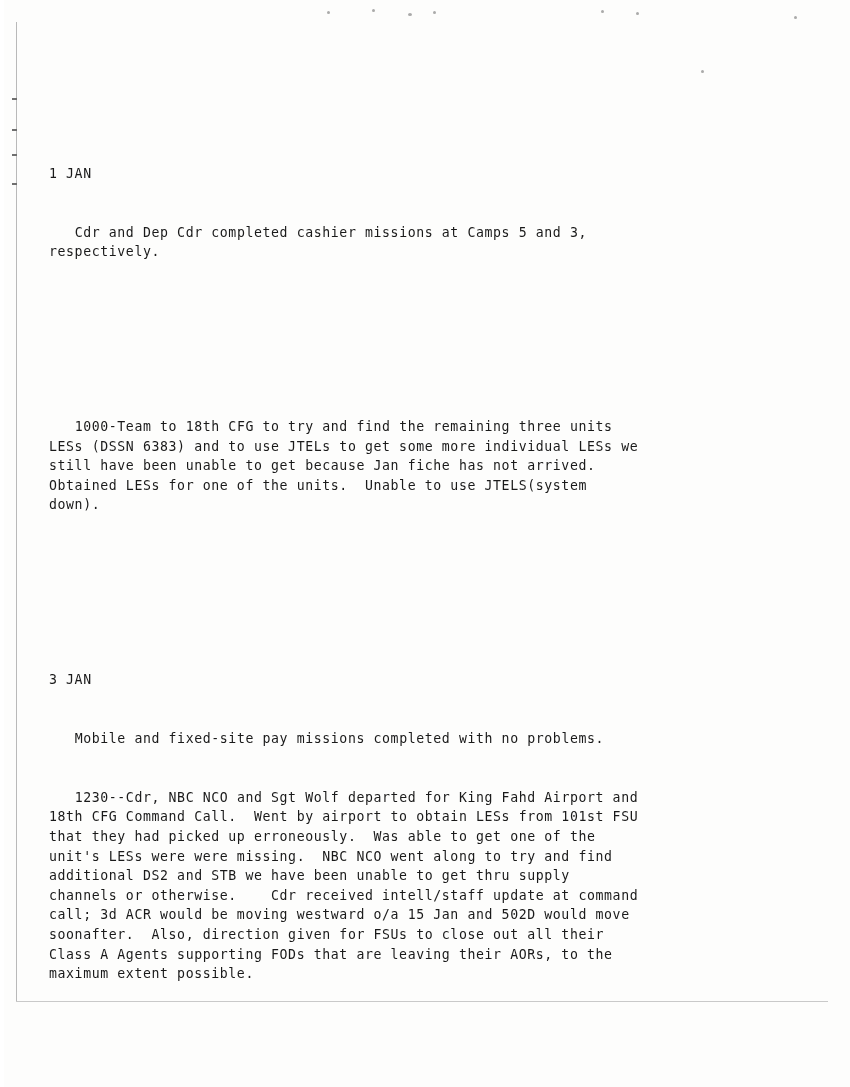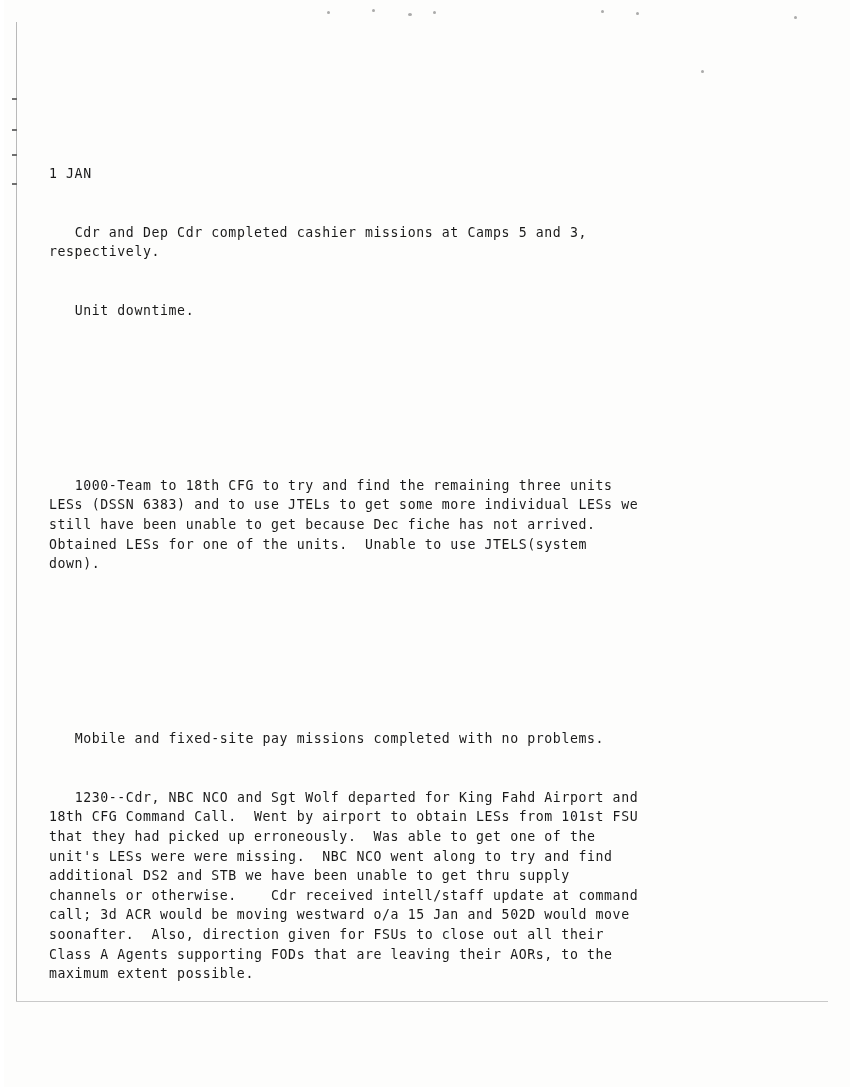--- a/index.html
+++ b/index.html
@@ -99,32 +99,32 @@
   <div class="speck" style="left:697px;top:70px;width:3px;height:3px;"></div>
 
   <div class="bottom-rule"></div>
 
   <div class="doc-body">
 
     <div class="entry">
       <div class="date-head">1 JAN</div>
       <div class="para">   Cdr and Dep Cdr completed cashier missions at Camps 5 and 3,
 respectively.</div>
-      <div class="para">   Unit downtime.</div>
     </div>
 
     <div class="entry">
       <div class="para">   1000-Team to 18th CFG to try and find the remaining three units
 LESs (DSSN 6383) and to use JTELs to get some more individual LESs we
-still have been unable to get because Dec fiche has not arrived.
+still have been unable to get because Jan fiche has not arrived.
 Obtained LESs for one of the units.  Unable to use JTELS(system
 down).</div>
     </div>
 
     <div class="entry">
+      <div class="date-head">3 JAN</div>
       <div class="para">   Mobile and fixed-site pay missions completed with no problems.</div>
       <div class="para">   1230--Cdr, NBC NCO and Sgt Wolf departed for King Fahd Airport and
 18th CFG Command Call.  Went by airport to obtain LESs from 101st FSU
 that they had picked up erroneously.  Was able to get one of the
 unit's LESs were were missing.  NBC NCO went along to try and find
 additional DS2 and STB we have been unable to get thru supply
 channels or otherwise.    Cdr received intell/staff update at command
 call; 3d ACR would be moving westward o/a 15 Jan and 502D would move
 soonafter.  Also, direction given for FSUs to close out all their
 Class A Agents supporting FODs that are leaving their AORs, to the

